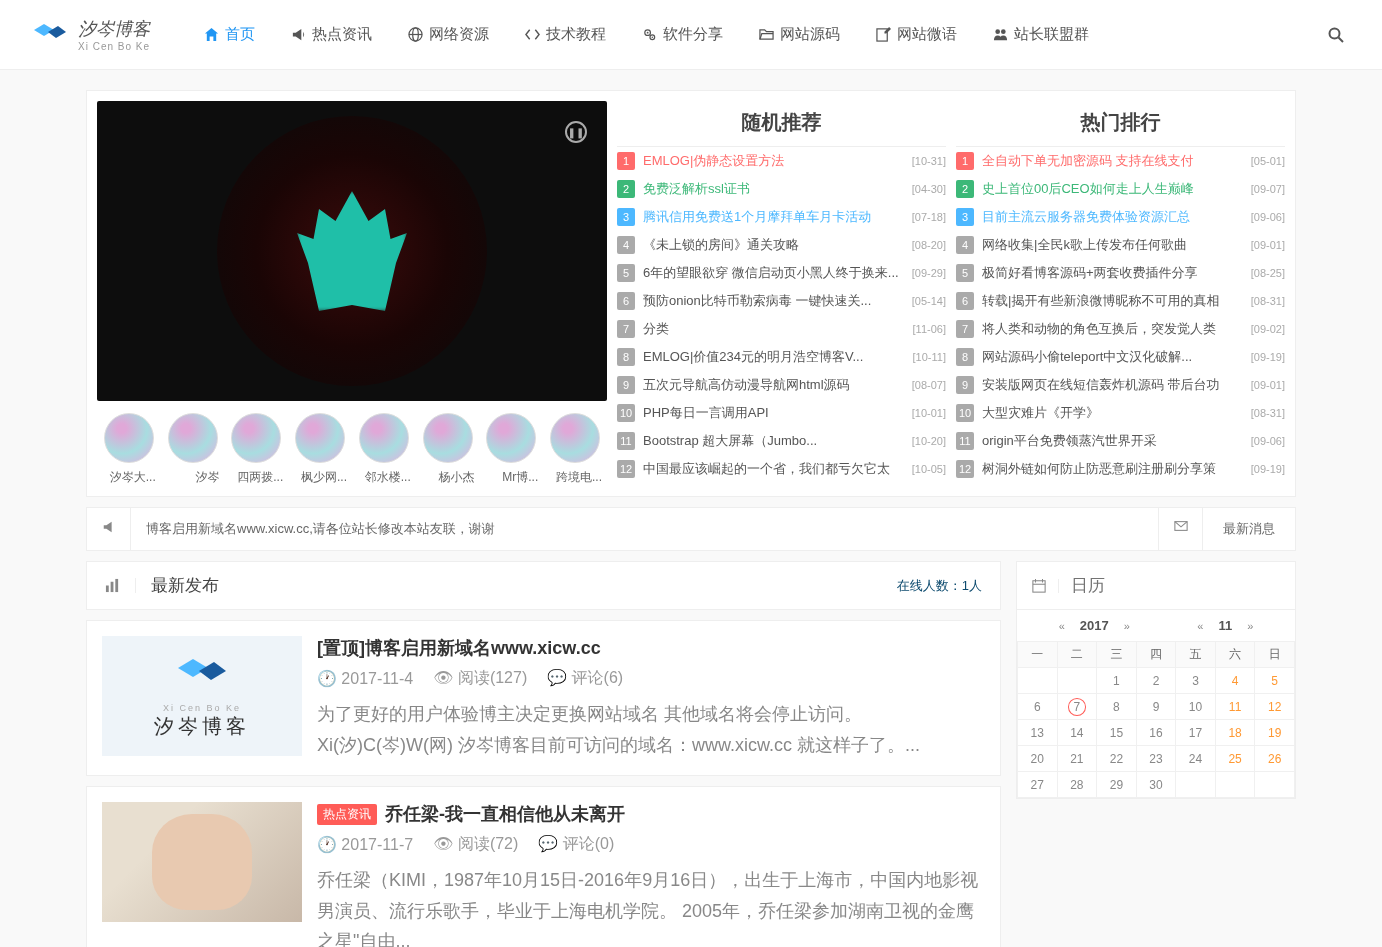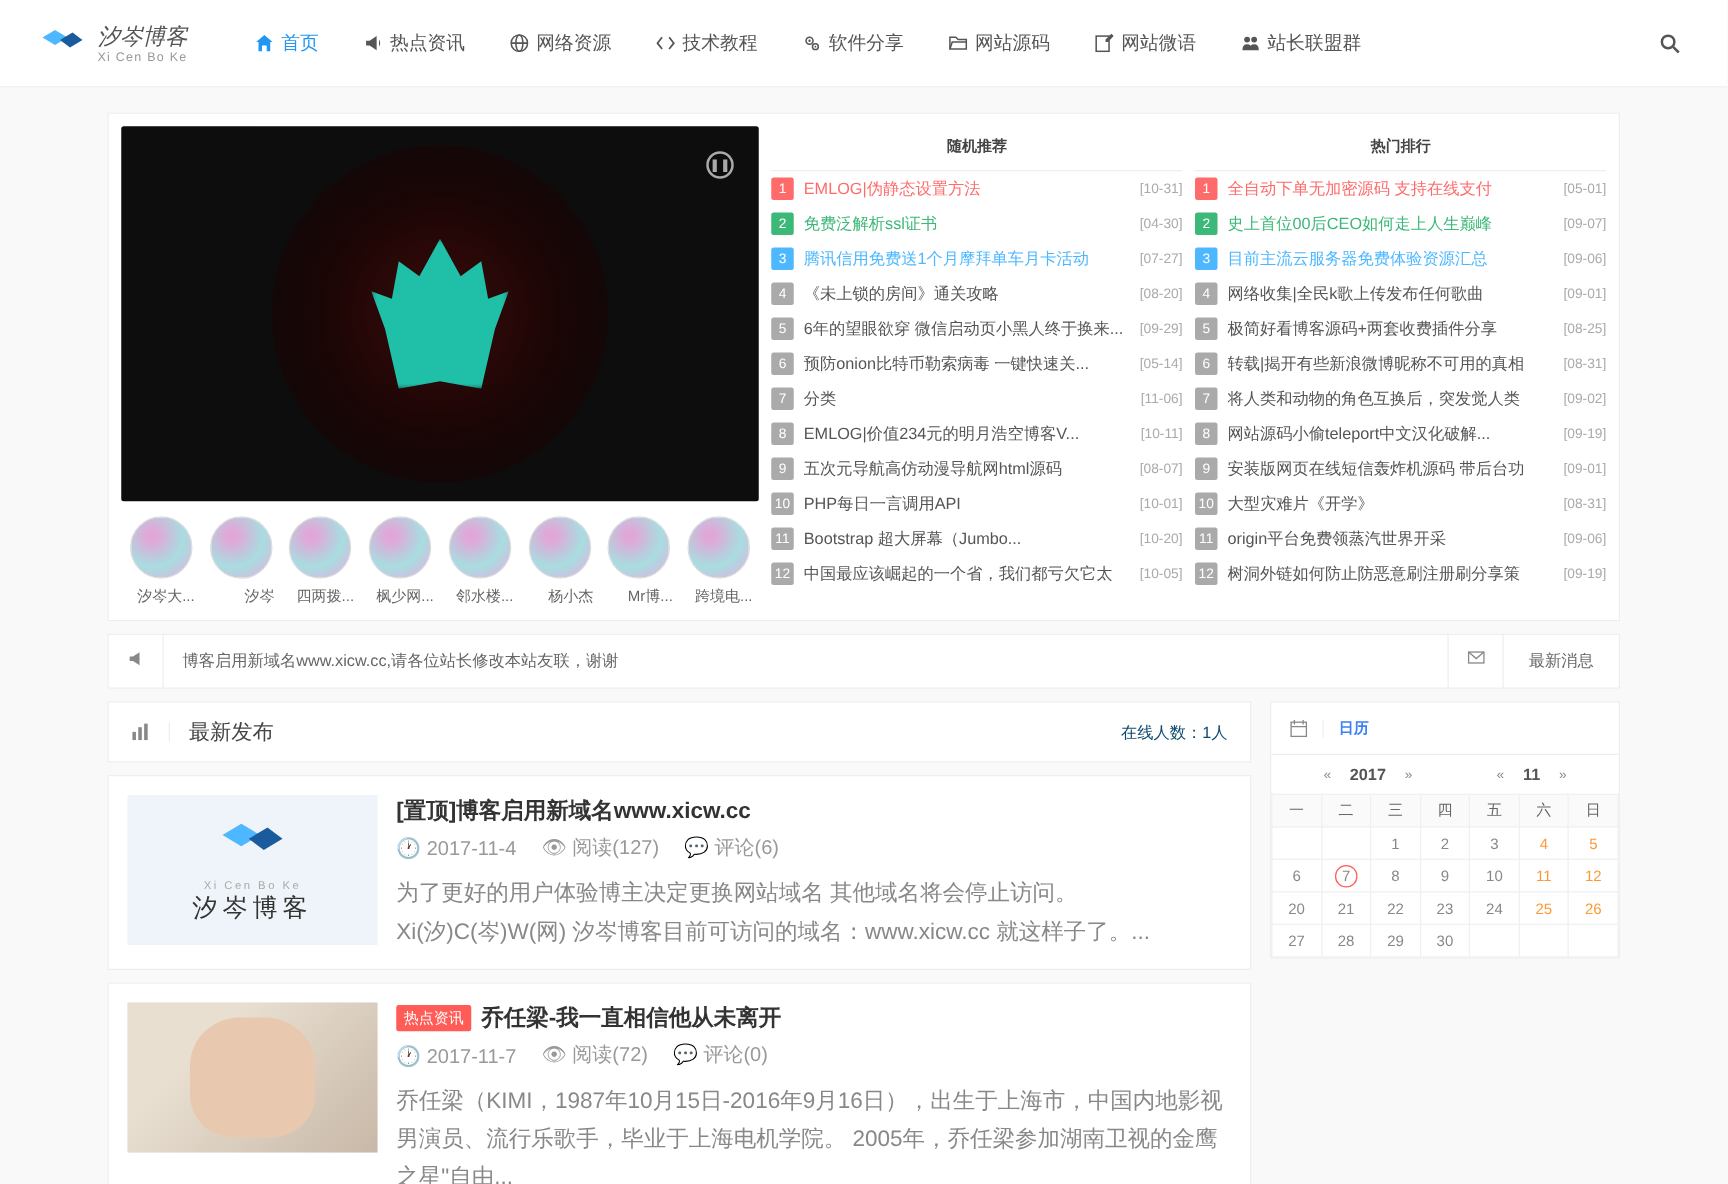--- a/index.html
+++ b/index.html
@@ -28,21 +28,21 @@
     .hero-circle { position: absolute; top: 50%; left: 50%; transform: translate(-50%, -50%); width: 270px; height: 270px; border-radius: 50%; background: radial-gradient(circle at 50% 50%, #3c0b0b 0%, #1a0505 50%, #0a0a0a 100%); }
     .hero-hand { position: absolute; top: 50%; left: 50%; transform: translate(-50%, -50%); width: 110px; height: 120px; background: #1fbfa8; filter: blur(2px); clip-path: polygon(50% 0%, 65% 25%, 80% 15%, 85% 40%, 100% 35%, 90% 60%, 80% 100%, 50% 95%, 20% 100%, 10% 60%, 0% 35%, 15% 40%, 20% 15%, 35% 25%); }
     .pause-icon { position: absolute; top: 20px; right: 20px; width: 22px; height: 22px; border: 2px solid #aaa; border-radius: 50%; display: flex; align-items: center; justify-content: center; color: #aaa; font-size: 10px; }
     
     .avatar-row { display: flex; gap: 10px; margin-top: 12px; padding: 0 5px; }
     .avatar-item { text-align: right; font-size: 12px; color: #666; width: 55px; }
     .avatar-circle { width: 50px; height: 50px; border-radius: 50%; background: radial-gradient(circle at 35% 30%, #e0a8d8 10%, #a8dde0 55%, #d8b8e0 90%); margin: 0 auto 6px; border: 1px solid #ddd; }
     .avatar-label { white-space: nowrap; overflow: hidden; text-overflow: ellipsis; }
     
     .rank-col { flex: 1; min-width: 0; }
-    .rank-title { text-align: center; font-size: 12px; font-weight: bold; color: #444; padding: 8px 0 10px; border-bottom: 1px solid #eee; }
+    .rank-title { text-align: center; font-size: 20px; font-weight: bold; color: #444; padding: 8px 0 10px; border-bottom: 1px solid #eee; }
     .rank-list { list-style: none; }
     .rank-item { display: flex; align-items: center; padding: 5px 0; font-size: 13px; gap: 8px; }
     .rank-num { width: 18px; height: 18px; background: #aaa; color: #fff; font-size: 11px; display: flex; align-items: center; justify-content: center; border-radius: 2px; flex-shrink: 0; }
     .rank-num.top1 { background: #ff6b6b; }
     .rank-num.top2 { background: #3cb878; }
     .rank-num.top3 { background: #4db8ff; }
     .rank-link { flex: 1; white-space: nowrap; overflow: hidden; text-overflow: ellipsis; color: #555; }
     .rank-link.c1 { color: #ff6b6b; }
     .rank-link.c2 { color: #3cb878; }
     .rank-link.c3 { color: #4db8ff; }
@@ -79,21 +79,21 @@
     .post-tag { background: #ff5c57; color: #fff; font-size: 12px; padding: 2px 6px; border-radius: 2px; }
     .post-title { font-size: 18px; font-weight: bold; color: #333; }
     .post-meta { display: flex; gap: 20px; color: #999; font-size: 16px; margin-bottom: 10px; }
     .post-meta span { display: inline-flex; align-items: center; gap: 4px; }
     .post-excerpt { color: #888; font-size: 18px; line-height: 1.7; }
     
     
     .side-box { background: #fff; border: 1px solid #eee; margin-bottom: 15px; }
     .side-header { display: flex; align-items: center; padding: 12px 15px; border-bottom: 1px solid #eee; gap: 12px; }
     .side-header .sh-icon { font-size: 14px; color: #888; padding-right: 12px; border-right: 1px solid #eee; }
-    .side-header .sh-title { font-size: 12px; color: #3b82f6; font-weight: bold; }
+    .side-header .sh-title { font-size: 17px; color: #737373; }
     
     .cal-nav { display: flex; justify-content: space-around; padding: 8px; font-size: 13px; }
     .cal-nav-group { display: flex; align-items: center; gap: 15px; }
     .cal-arrow { color: #888; cursor: pointer; font-size: 11px; }
     .cal-year { font-weight: bold; }
     .cal-table { width: 100%; border-collapse: collapse; }
     .cal-table th, .cal-table td { width: 14.28%; height: 26px; text-align: center; font-size: 12px; border: 1px solid #f0f0f0; color: #888; }
     .cal-table th { background: #fafafa; color: #666; font-weight: normal; }
     .cal-table td.weekend { color: #ff9933; }
     .cal-table td.today { position: relative; }
@@ -260,21 +260,21 @@
             <span class="rank-date">[10-31]</span>
           </li>
           <li class="rank-item">
             <span class="rank-num top2">2</span>
             <span class="rank-link c2">免费泛解析ssl证书</span>
             <span class="rank-date">[04-30]</span>
           </li>
           <li class="rank-item">
             <span class="rank-num top3">3</span>
             <span class="rank-link c3">腾讯信用免费送1个月摩拜单车月卡活动</span>
-            <span class="rank-date">[07-27]</span>
+            <span class="rank-date">[07-18]</span>
           </li>
           <li class="rank-item">
             <span class="rank-num">4</span>
             <span class="rank-link">《未上锁的房间》通关攻略</span>
             <span class="rank-date">[08-20]</span>
           </li>
           <li class="rank-item">
             <span class="rank-num">5</span>
             <span class="rank-link">6年的望眼欲穿 微信启动页小黑人终于换来...</span>
             <span class="rank-date">[09-29]</span>
@@ -510,20 +510,29 @@
               <tr>
                 <td>6</td>
                 <td class=" today"><span>7</span></td>
                 <td>8</td>
                 <td>9</td>
                 <td>10</td>
                 <td class="weekend">11</td>
                 <td class="weekend">12</td>
               </tr>
               <tr>
+                <td>13</td>
+                <td>14</td>
+                <td>15</td>
+                <td>16</td>
+                <td>17</td>
+                <td class="weekend">18</td>
+                <td class="weekend">19</td>
+              </tr>
+              <tr>
                 <td>20</td>
                 <td>21</td>
                 <td>22</td>
                 <td>23</td>
                 <td>24</td>
                 <td class="weekend">25</td>
                 <td class="weekend">26</td>
               </tr>
               <tr>
                 <td>27</td>

